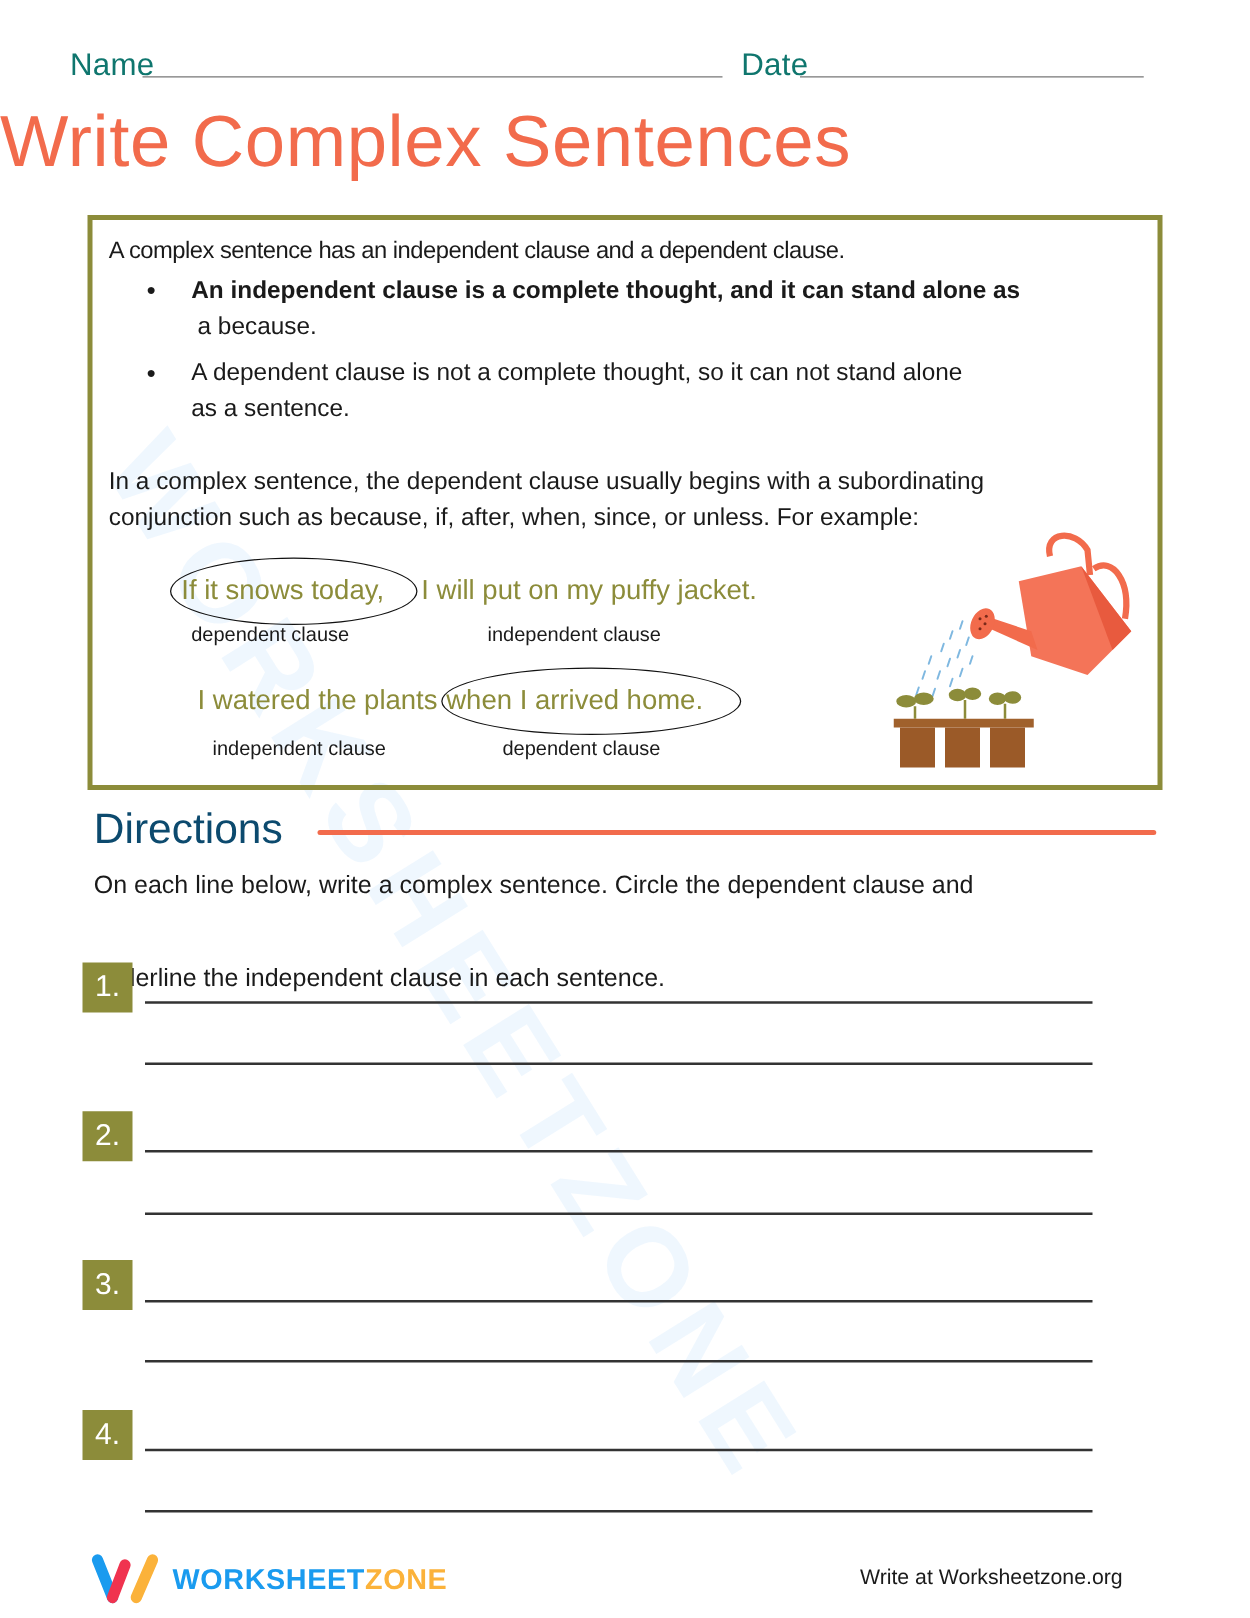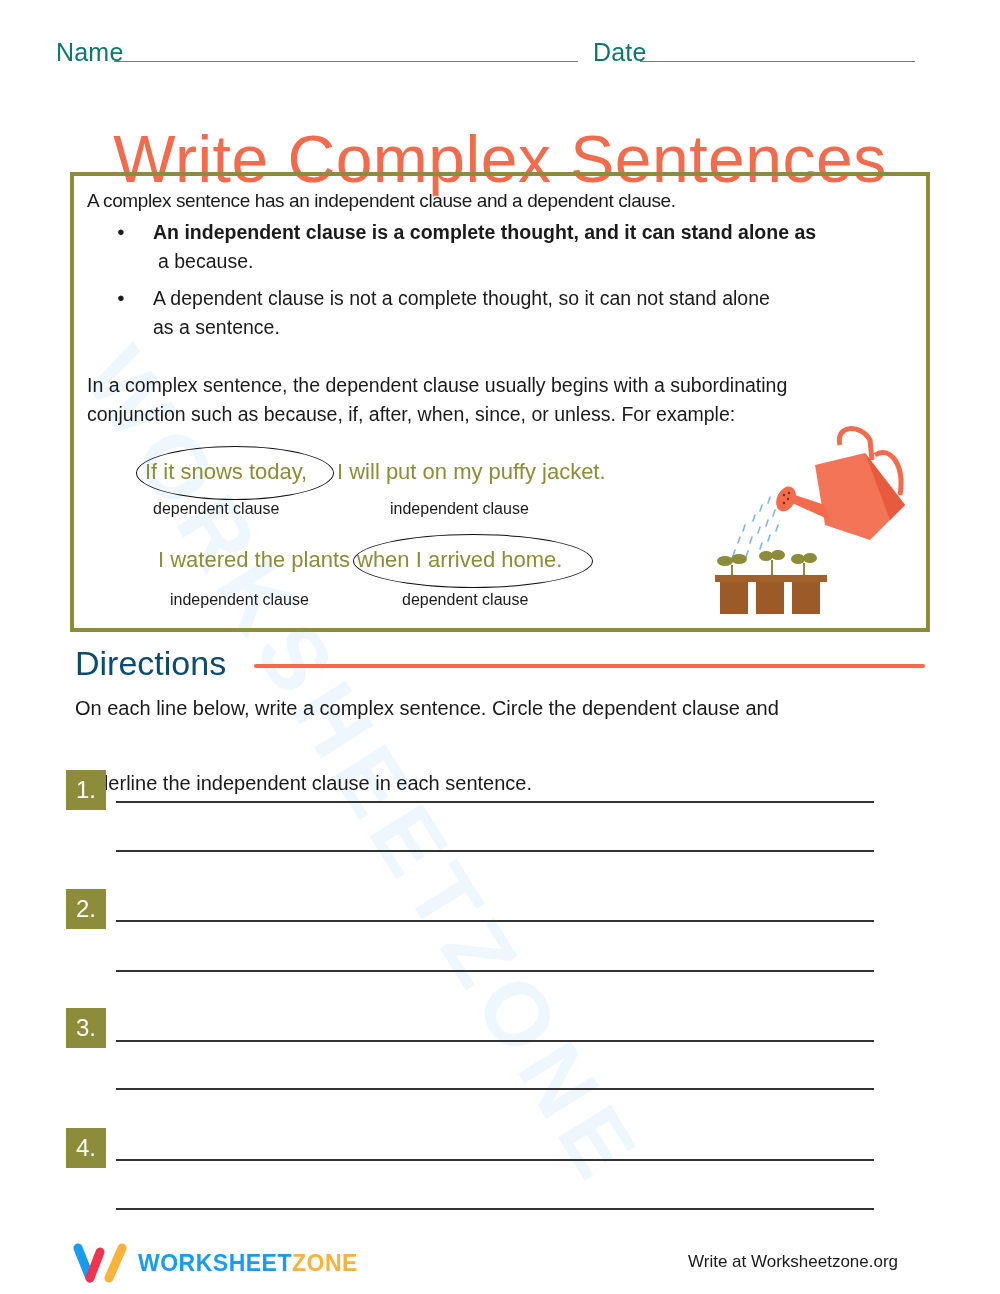--- a/index.html
+++ b/index.html
@@ -3,21 +3,21 @@
 <meta charset="utf-8">
 <style>
   html, body { margin: 0; padding: 0; background: #ffffff; }
   body { width: 1000px; height: 1294px; position: relative; overflow: hidden; font-family: "Liberation Sans", sans-serif; color: #1a1a1a; }
   .abs { position: absolute; }
 
   
   .nd { top: 38px; font-size: 25px; color: #0f766e; letter-spacing: 0.2px; }
   .nd-line { position: absolute; top: 61px; height: 1px; background: #777; }
 
-  .title { top: 72px; left: 0; width: 1000px; text-align: center; font-size: 66px; color: #f26b4c; letter-spacing: 0.5px; line-height: 84px; margin-top: 45px; }
+  .title { top: 72px; left: 0; width: 1000px; font-size: 58px; color: #f26b4c; letter-spacing: 0.5px; line-height: 84px; }
 
   
   .box { left: 70px; top: 172px; width: 852px; height: 452px; border: 4px solid #8c8c3a; box-sizing: content-box; }
   .p { font-size: 19.5px; color: #1a1a1a; line-height: 29px; }
   .bullet { font-size: 13px; }
   .green { color: #8c8c3a; font-size: 22px; }
   .label { font-size: 16px; color: #1a1a1a; }
   .ellipse { border: 1.6px solid #111; border-radius: 50%; }
 
   

